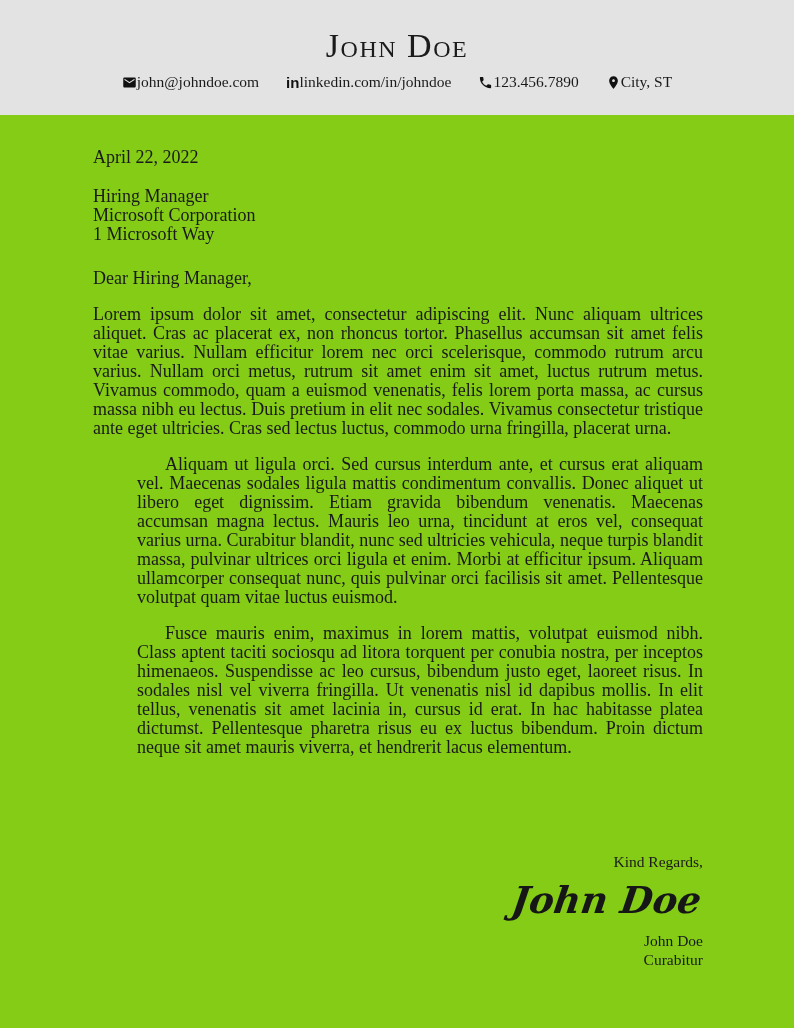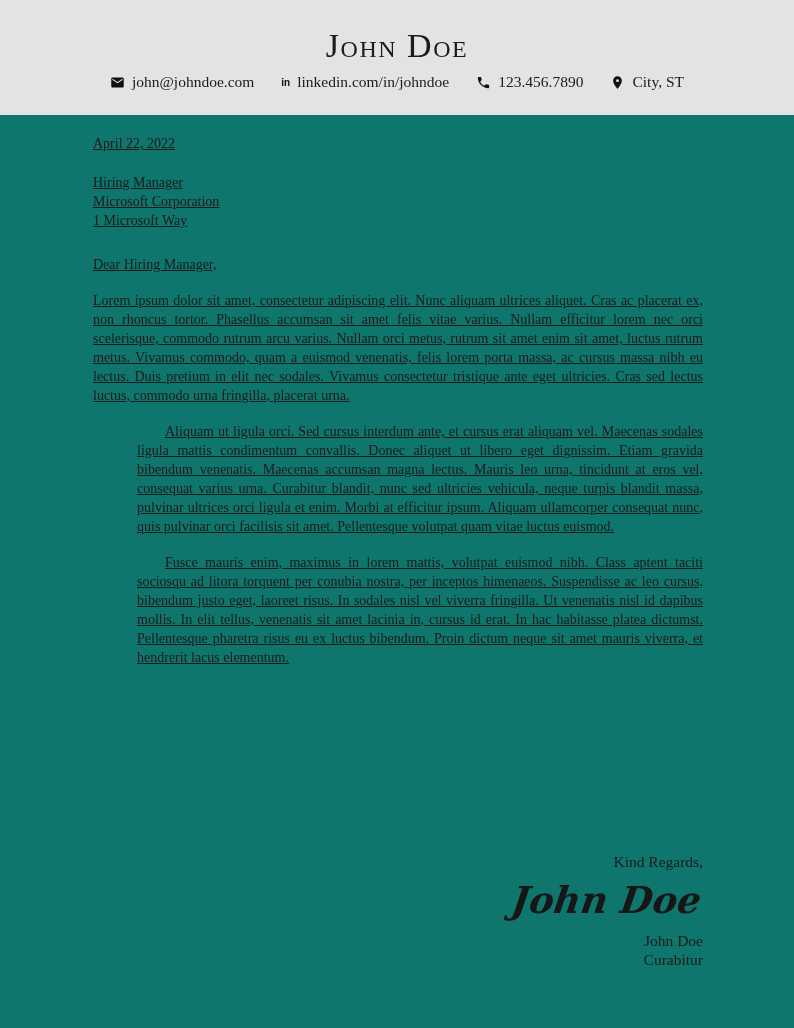--- a/index.html
+++ b/index.html
@@ -1,19 +1,19 @@
 <!DOCTYPE html>
 <html><head>
 <meta charset="utf-8">
 <style>
   * { margin:0; padding:0; box-sizing:border-box; }
   html,body { background:#ffffff; }
   .page {
     width:794px; height:1028px; position:relative; overflow:hidden;
-    background:#0f766e; color:#1a1a1a;
+    background:#84cc16; color:#1a1a1a;
     font-family:"Liberation Serif", serif;
   }
 
   
   .header {
     background:#e3e3e3;
     width:100%; height:115px;
     text-align:center;
     padding-top:28px;
   }
@@ -24,33 +24,33 @@
     letter-spacing:1.5px;
     line-height:36px;
     color:#1b1b1b;
   }
   .contacts {
     margin-top:9px;
     display:flex; justify-content:center; align-items:center;
     gap:27px;
     font-size:15.5px;
   }
-  .contact { display:flex; align-items:center; gap:7px; }
+  .contact { display:flex; align-items:center; }
   .icon { display:flex; align-items:center; }
   .icon svg { width:15px; height:15px; display:block; fill:#111; }
   .linkedin-glyph {
     font-family:"Liberation Sans", sans-serif;
-    font-weight:bold; font-size:10px; line-height:15px; color:#111;
+    font-weight:bold; font-size:15px; line-height:15px; color:#111;
   }
 
   
   .content {
     position:absolute;
-    left:93px; right:91px; top:134px;
-    font-size:14px; line-height:19px;text-decoration:underline;
+    left:93px; right:91px; top:148px;
+    font-size:18px; line-height:19px;
   }
   .date { margin-bottom:20px; }
   .recipient div { line-height:19px; }
   .salutation { margin-top:25px; }
   p.body-par { text-align:justify; margin-top:17px; }
   p.indented { text-indent:28px;margin-left:44px; }
 
   
   .closing {
     position:absolute; top:852px; right:91px;

